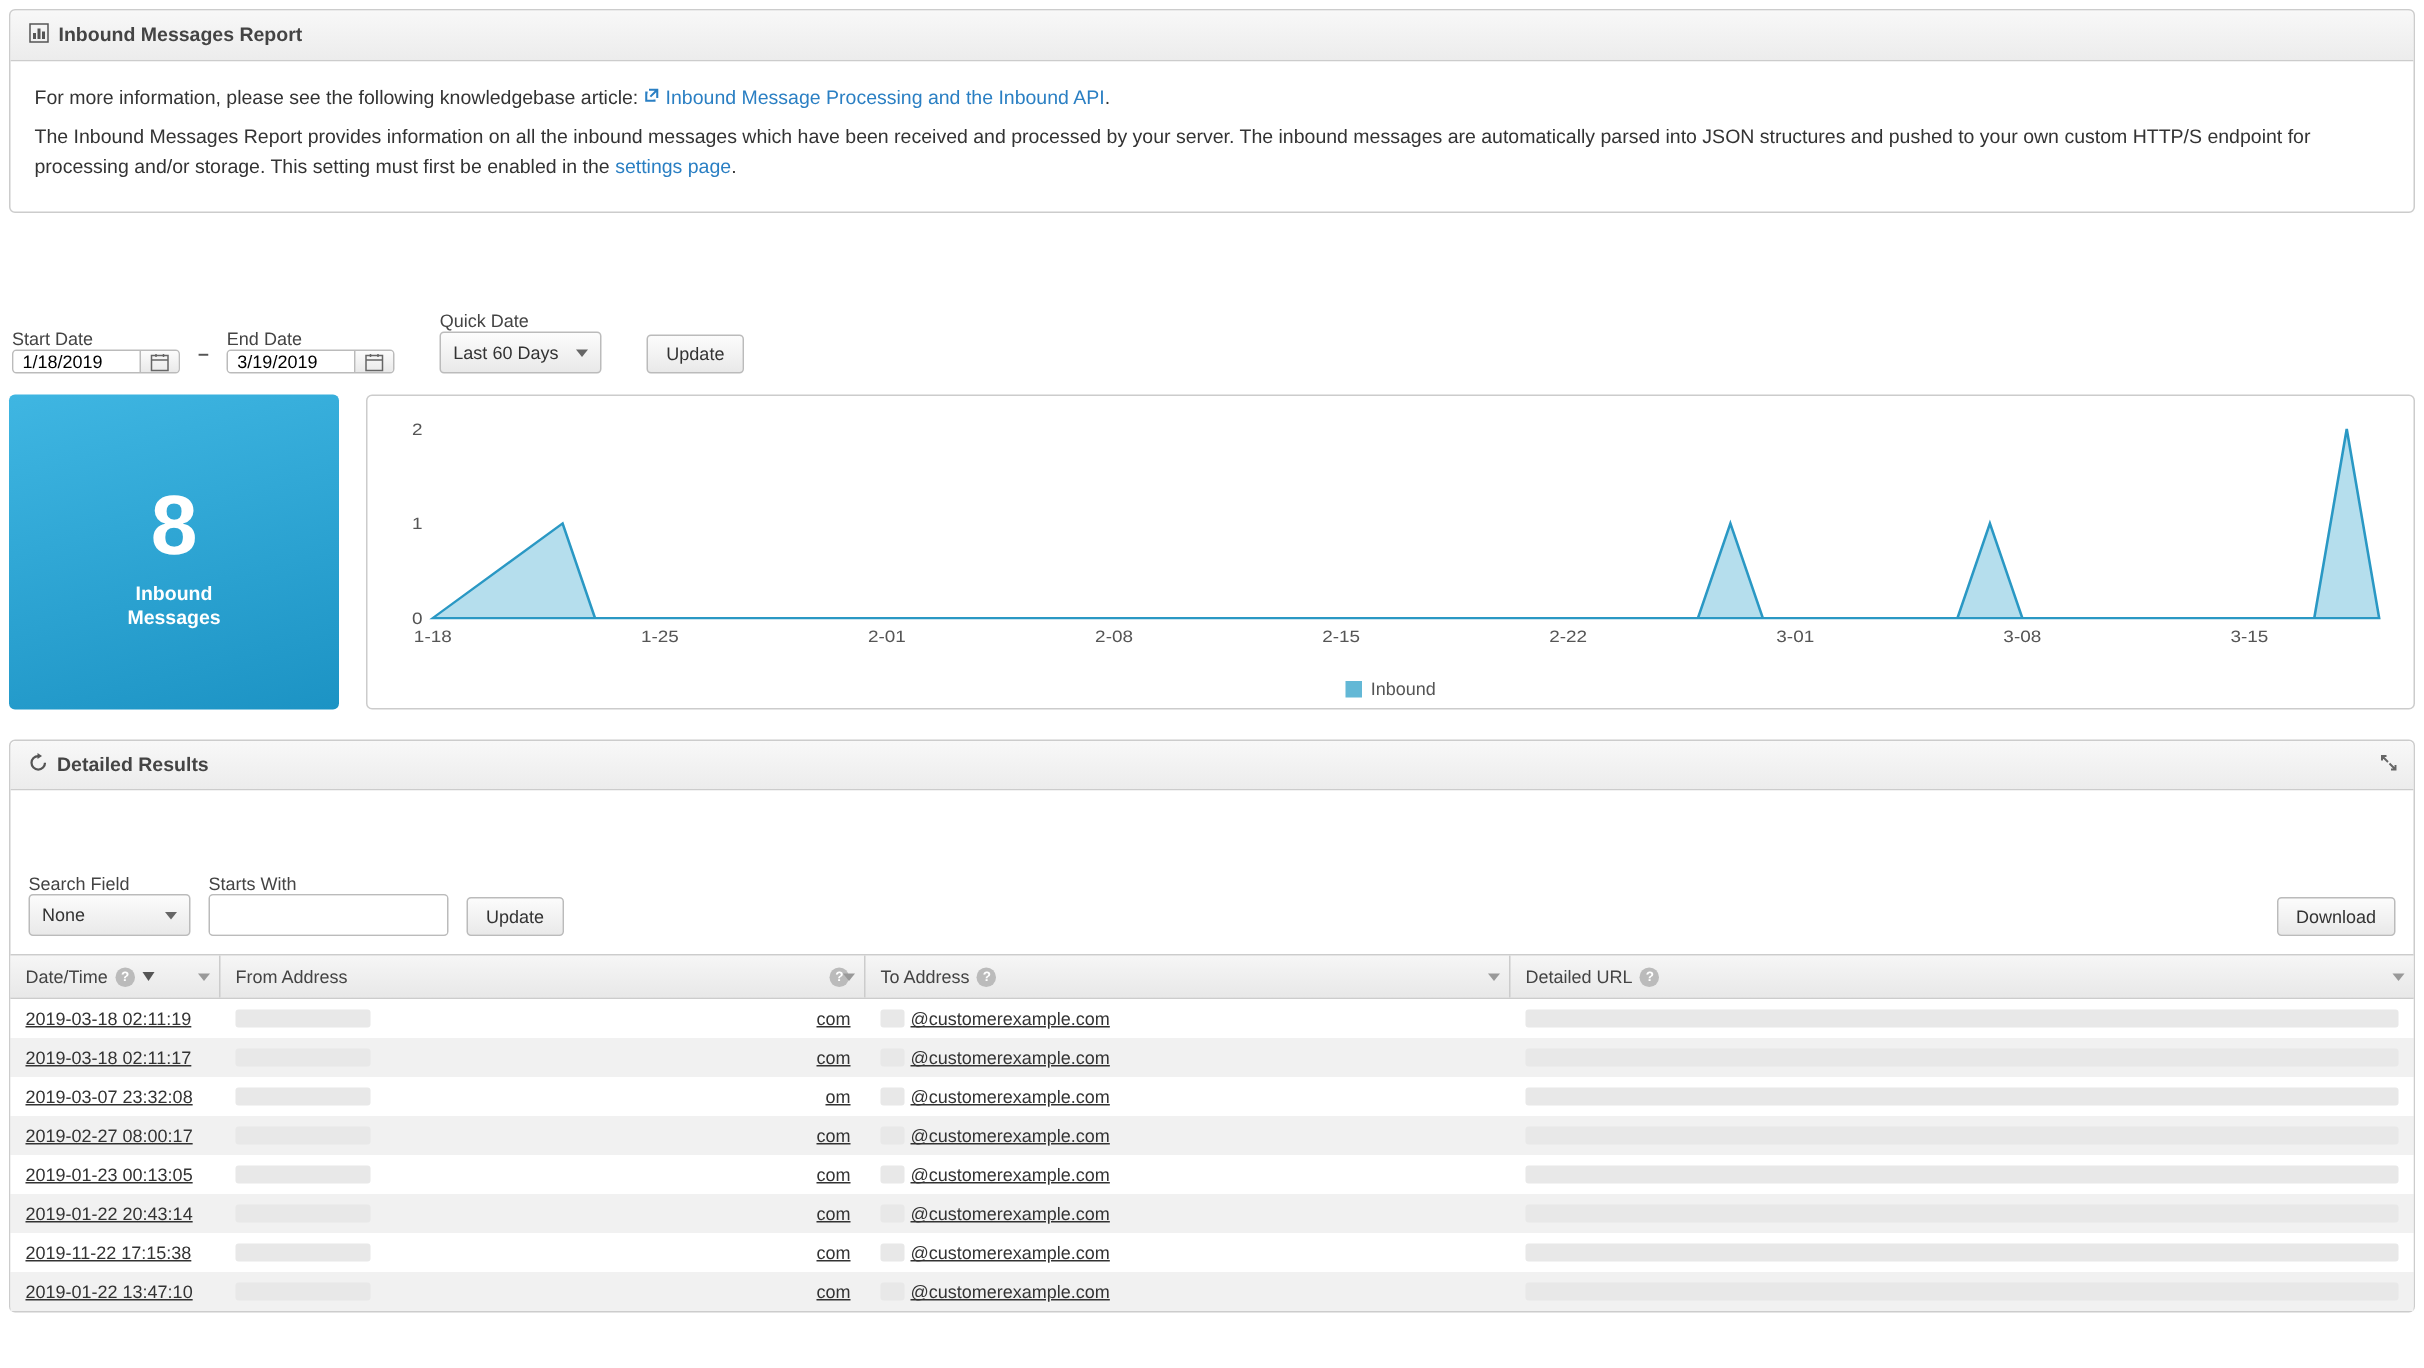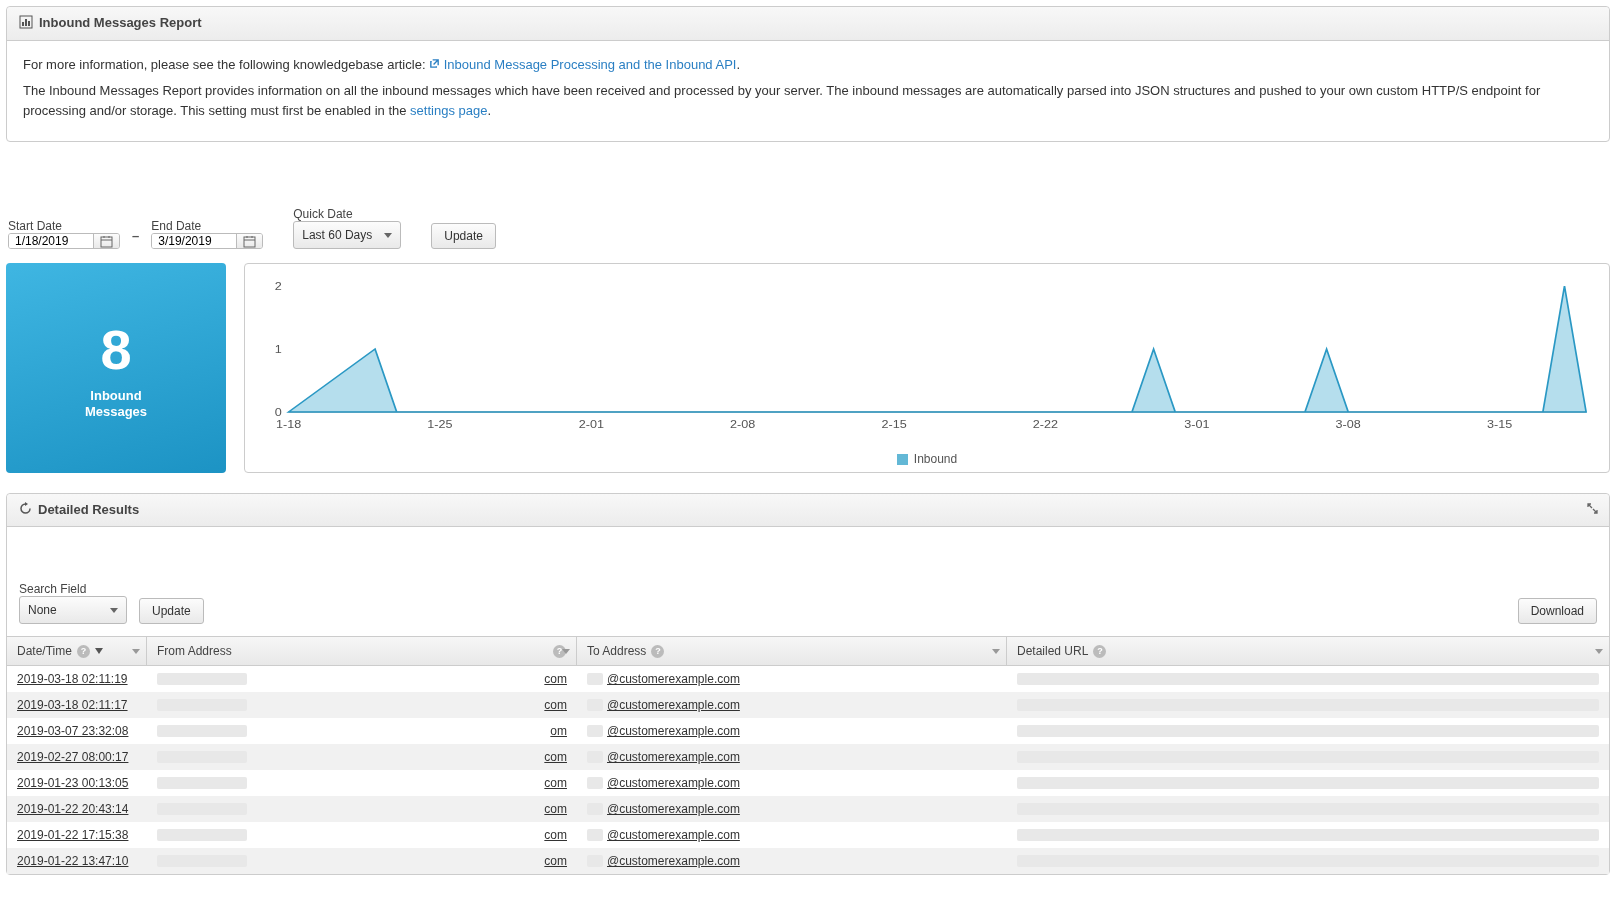--- a/index.html
+++ b/index.html
@@ -340,20 +340,27 @@
   </div>
 
   <div class="search-row">
     <div class="filter-col">
       <span class="filter-label">Search Field</span>
       <div class="select">
         <span>None</span>
         <span class="caret"></span>
       </div>
     </div>
+    <div class="filter-col">
+      <span class="filter-label">Starts With</span>
+      <div class="search-input">
+        <input type="text" value="" style="">
+
+      </div>
+    </div>
     <button class="btn">Update</button>
     <div class="spacer"></div>
     <button class="btn">Download</button>
   </div>
 
   <div class="grid-head">
     <div class="gh-cell col-dt">
       <span>Date/Time</span>
       <span class="help-icon">?</span>
       <span class="sort-arrow"></span>
@@ -455,21 +462,21 @@
         </div>
         <div class="gb-cell col-to">
           <span class="redact" style="width:16px"></span>
           <span>@customerexample.com</span>
         </div>
         <div class="gb-cell col-ep">
           <span class="redact" style="width:100%"></span>
         </div>
       </div>
       <div class="row">
-        <div class="gb-cell col-dt">2019-01-22 17:15:38</div>
+        <div class="gb-cell col-dt">2019-11-22 17:15:38</div>
         <div class="gb-cell col-from">
           <span class="redact" style="width:90px"></span>
           <span>com</span>
         </div>
         <div class="gb-cell col-to">
           <span class="redact" style="width:16px"></span>
           <span>@customerexample.com</span>
         </div>
         <div class="gb-cell col-ep">
           <span class="redact" style="width:100%"></span>

